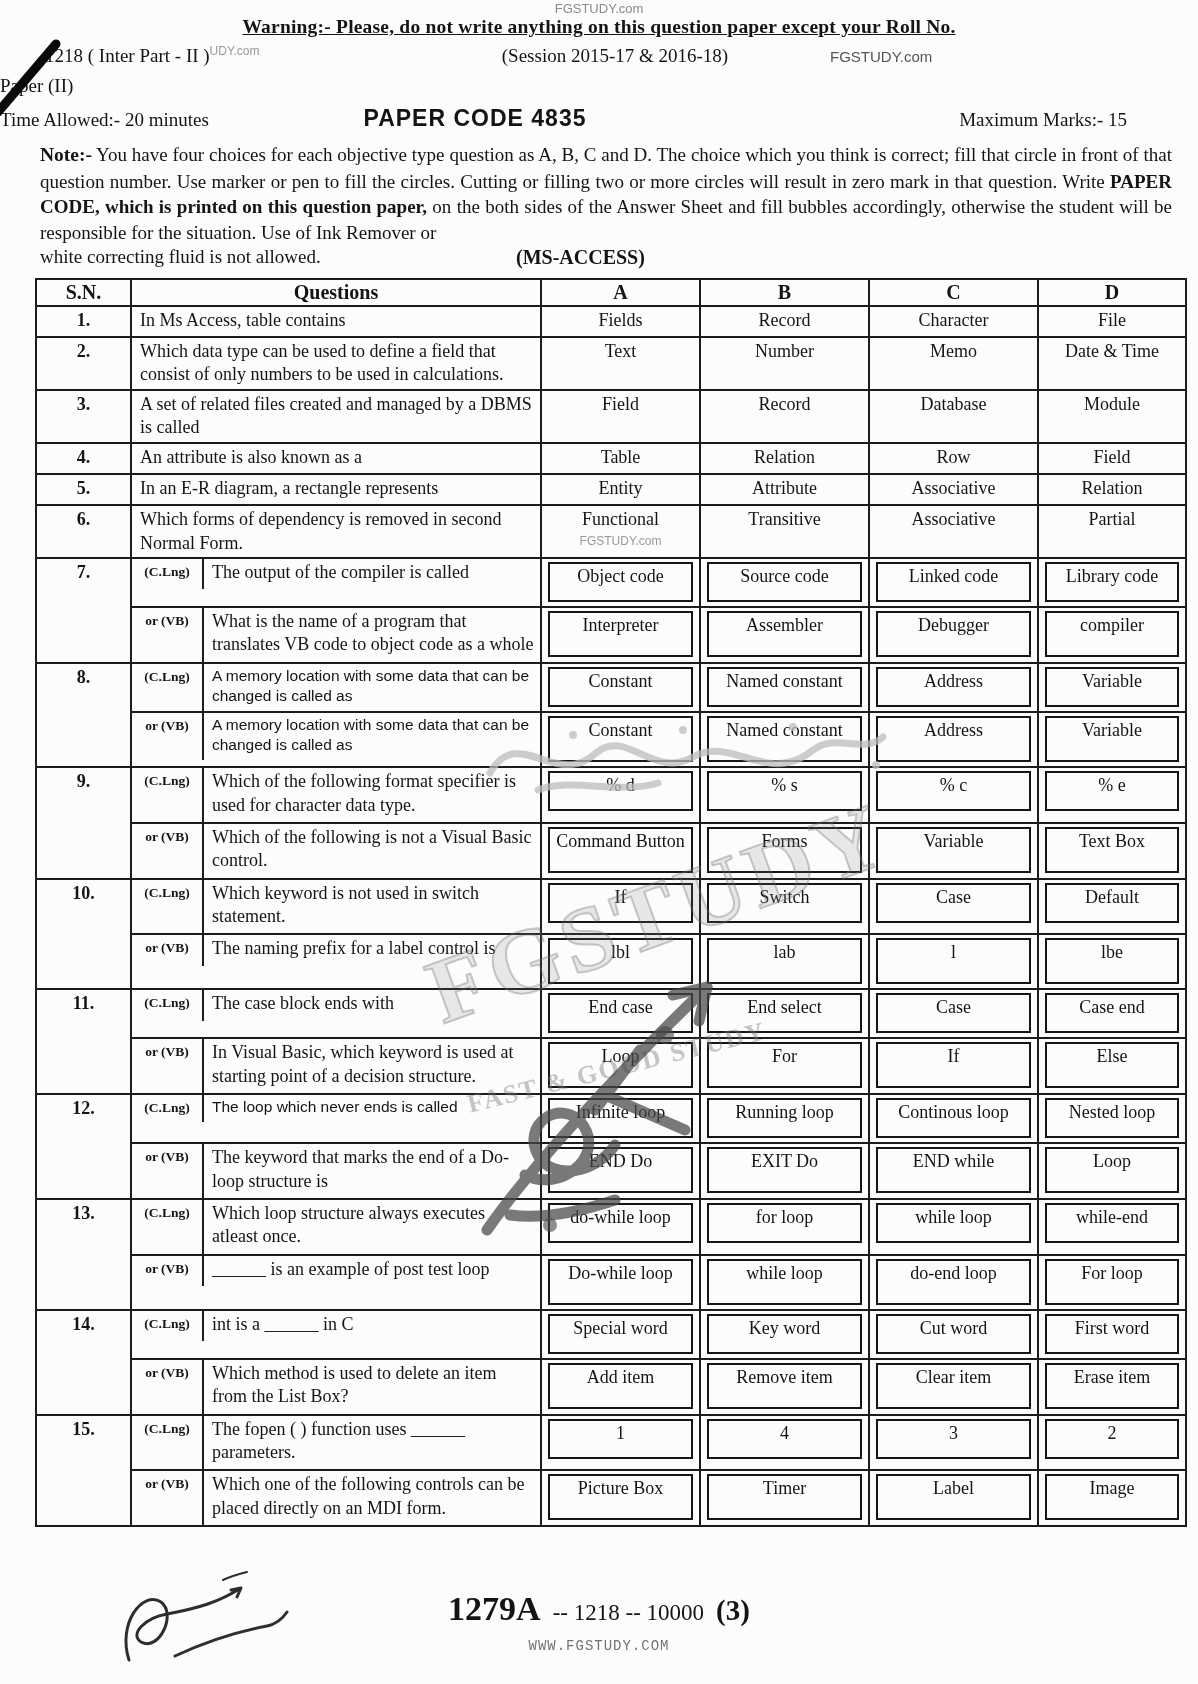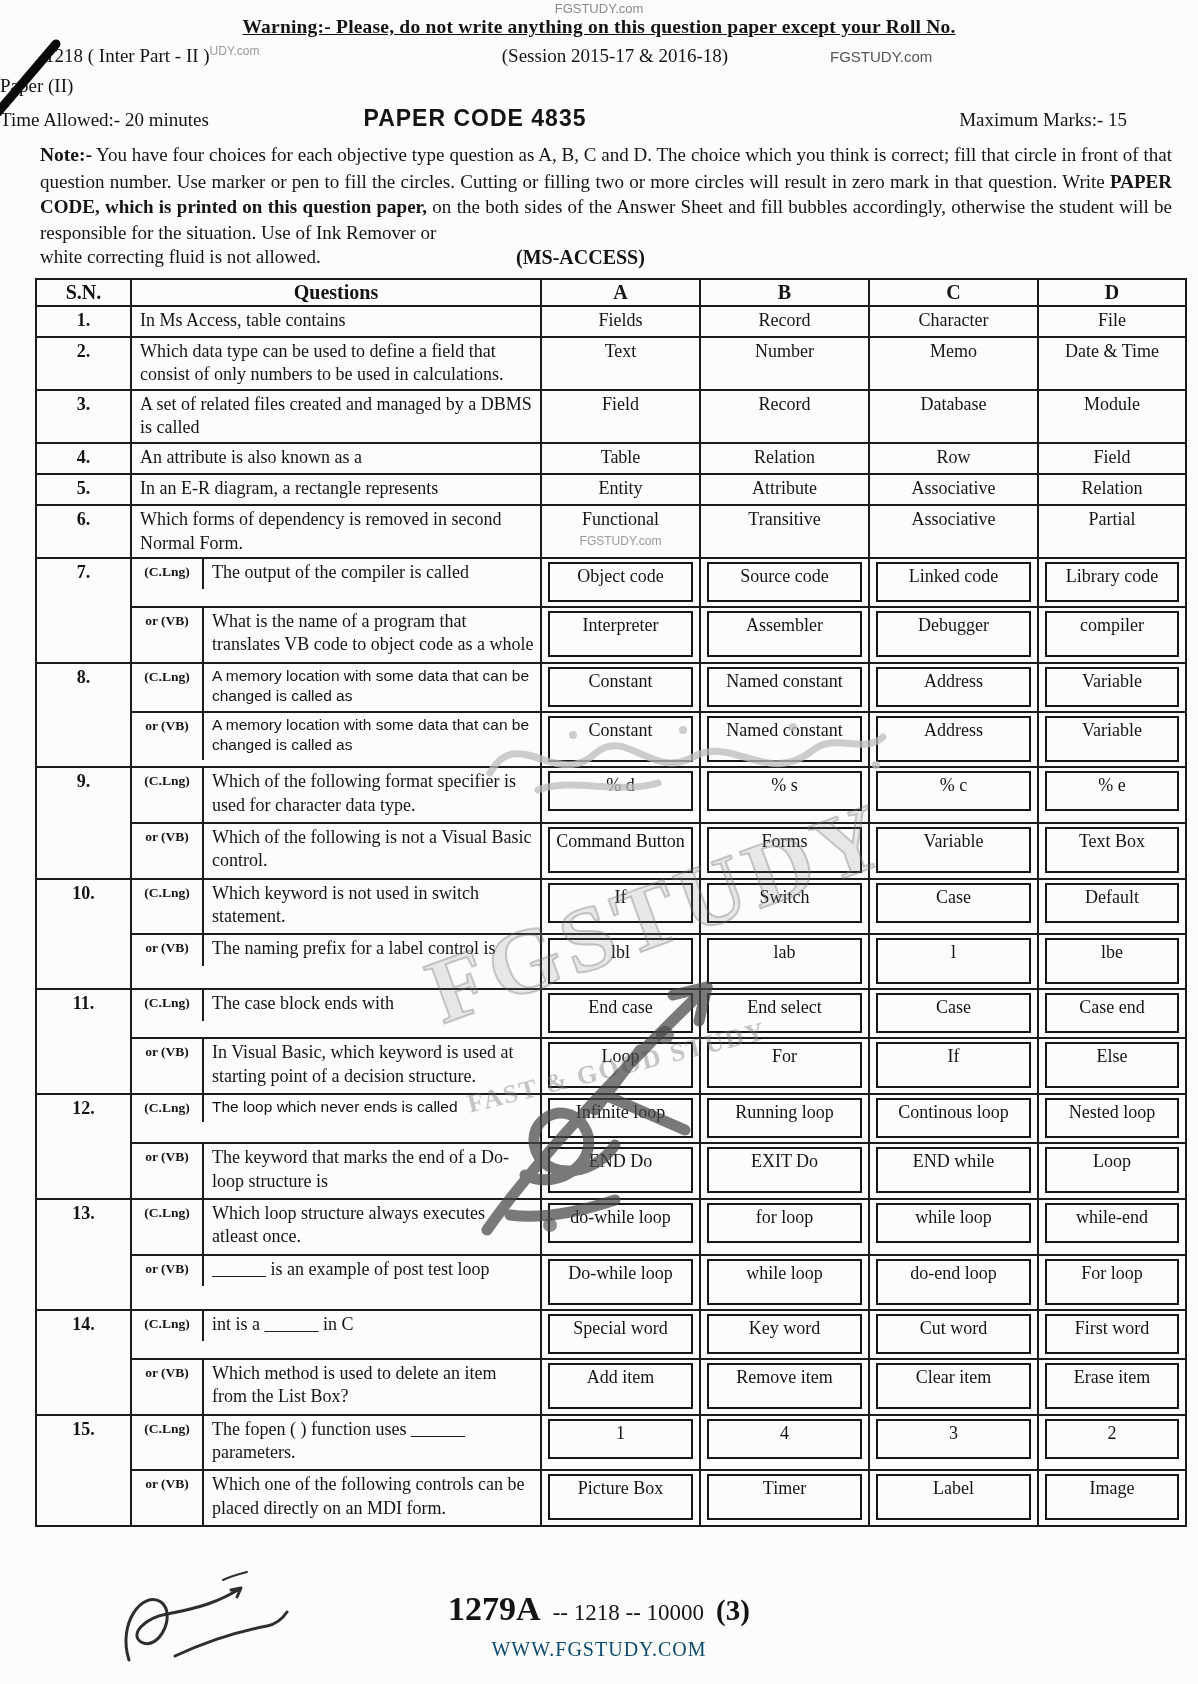--- a/index.html
+++ b/index.html
@@ -68,21 +68,21 @@
   .pen-mark { left:-6px; top:30px; }
   
   .footer { position:absolute; left:0; right:0; bottom:0; height:124px; }
   .sig { position:absolute; left:115px; top:8px; }
   .fcenter { position:absolute; left:50%; transform:translateX(-50%); top:30px;
     white-space:nowrap; }
   .fcode { font-size:34px; font-weight:bold; }
   .fmid { font-size:23px; margin:0 8px; }
   .fpage { font-size:29px; font-weight:bold; }
   .fsite { position:absolute; left:50%; transform:translateX(-50%); top:78px;
-    font-family:Liberation Serif, serif; font-size:20px; color:#0c4a6e; letter-spacing:1px; }
+    font-family:Liberation Mono, monospace; font-size:14px; color:#737373; letter-spacing:1px; }
 </style>
 </head>
 <body>
 
 <svg class="wm pen-mark" width="80" height="90" viewBox="0 0 80 90">
   <line x1="4" y1="82" x2="62" y2="14" stroke="#0a0a0a" stroke-width="9" stroke-linecap="round"></line>
 </svg>
 
 <div class="top-wm">FGSTUDY.com</div>
 

